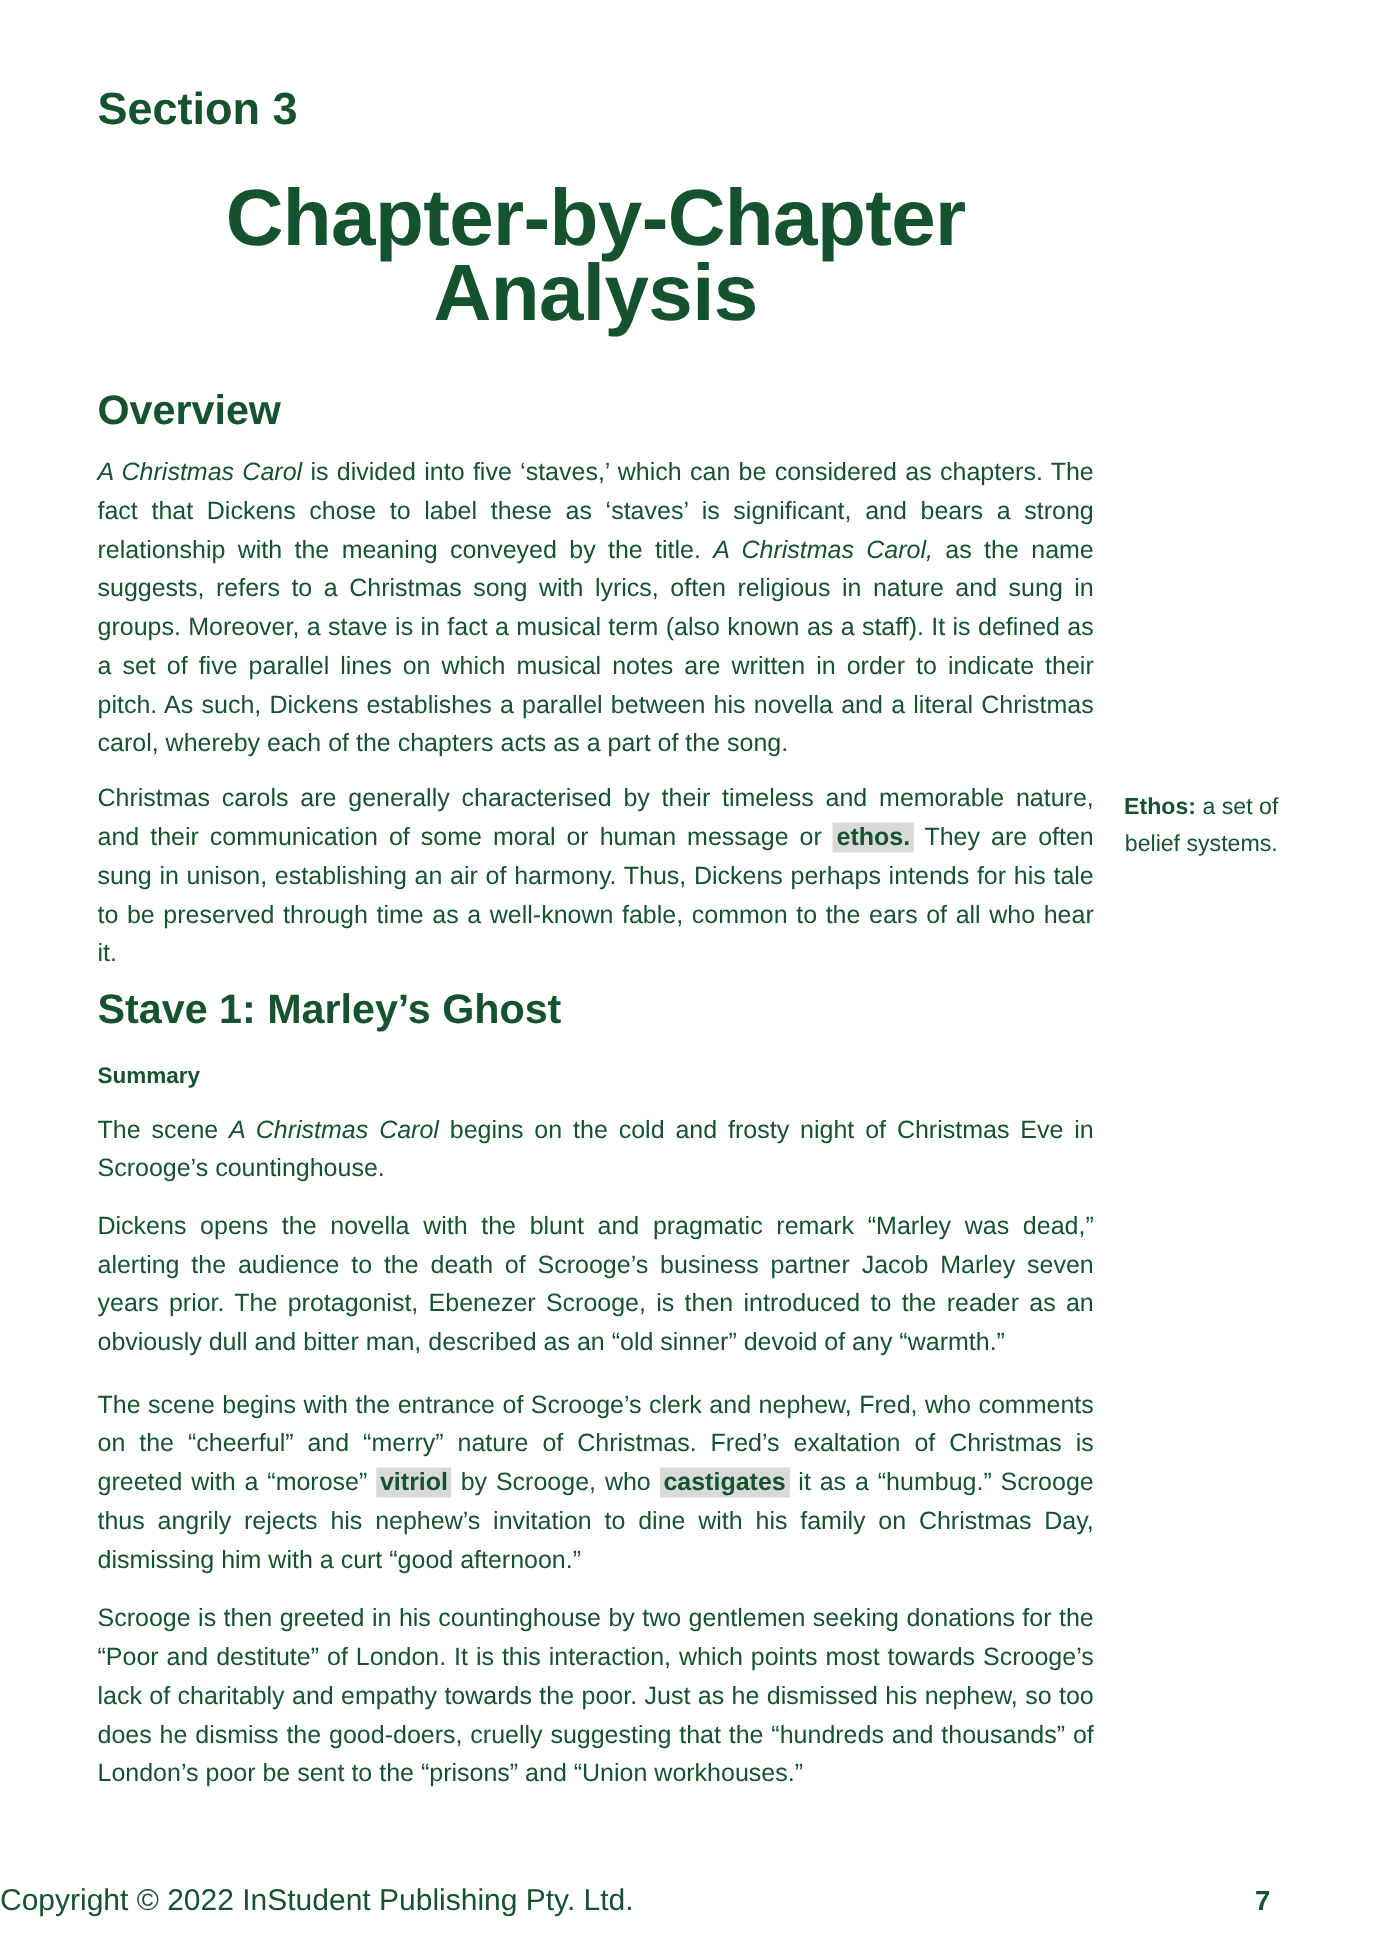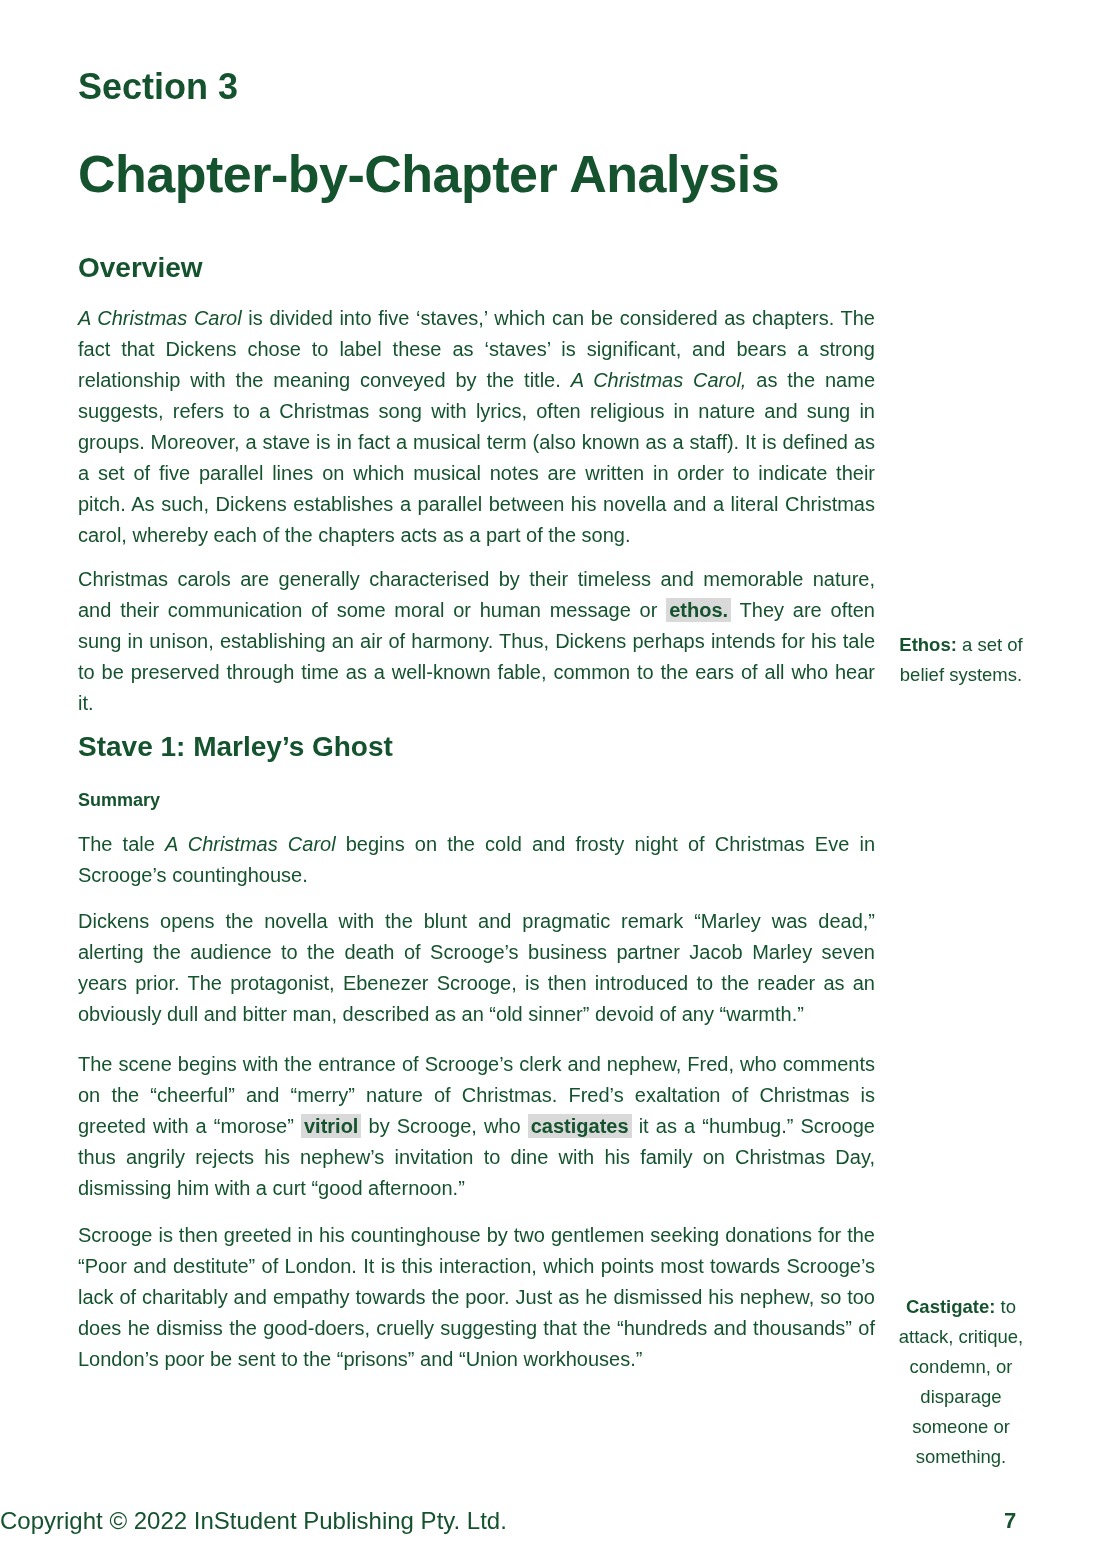--- a/index.html
+++ b/index.html
@@ -20,28 +20,29 @@
     width: 797px;
   }
   .kicker {
     margin-top: 66px;
     font-size: 36px;
     font-weight: bold;
     line-height: 42px;
   }
   .page-title {
     margin-top: 36px;
-    font-size: 52px;
+    font-size: 64px;
     font-weight: bold;
     line-height: 60px;
     letter-spacing: -0.5px;
+    text-align: center;
   }
   h2.sec {
     margin-top: 46px;
-    font-size: 28px;
+    font-size: 33px;
     font-weight: bold;
     line-height: 36px;
   }
   h2.sec.stave { margin-top: 10px; }
   h3.subsec {
     margin-top: 19px;
     font-size: 18px;
     font-weight: bold;
     line-height: 32px;
   }
@@ -112,33 +113,32 @@
     <h2 class="sec">Overview</h2>
 
     <p class="body-par p1"><span class="seg-italic">A Christmas Carol</span><span> is divided into five ‘staves,’ which can be considered as chapters. The fact that Dickens chose to label these as ‘staves’ is significant, and bears a strong relationship with the meaning conveyed by the title. </span><span class="seg-italic">A Christmas Carol,</span><span> as the name suggests, refers to a Christmas song with lyrics, often religious in nature and sung in groups. Moreover, a stave is in fact a musical term (also known as a staff). It is defined as a set of five parallel lines on which musical notes are written in order to indicate their pitch. As such, Dickens establishes a parallel between his novella and a literal Christmas carol, whereby each of the chapters acts as a part of the song.</span></p>
 
     <p class="body-par p2"><span>Christmas carols are generally characterised by their timeless and memorable nature, and their communication of some moral or human message or </span><span class="seg-term">ethos.</span><span> They are often sung in unison, establishing an air of harmony. Thus, Dickens perhaps intends for his tale to be preserved through time as a well-known fable, common to the ears of all who hear it.</span></p>
 
     <h2 class="sec stave">Stave 1: Marley’s Ghost</h2>
 
     <h3 class="subsec">Summary</h3>
 
-    <p class="body-par p3"><span>The tale </span><span class="seg-italic">A Christmas Carol</span><span> begins on the cold and frosty night of Christmas Eve in Scrooge’s countinghouse.</span></p>
+    <p class="body-par p3"><span>The scene </span><span class="seg-italic">A Christmas Carol</span><span> begins on the cold and frosty night of Christmas Eve in Scrooge’s countinghouse.</span></p>
 
     <p class="body-par p4"><span>Dickens opens the novella with the blunt and pragmatic remark “Marley was dead,” alerting the audience to the death of Scrooge’s business partner Jacob Marley seven years prior. The protagonist, Ebenezer Scrooge, is then introduced to the reader as an obviously dull and bitter man, described as an “old sinner” devoid of any “warmth.”</span></p>
 
     <p class="body-par p5"><span>The scene begins with the entrance of Scrooge’s clerk and nephew, Fred, who comments on the “cheerful” and “merry” nature of Christmas. Fred’s exaltation of Christmas is greeted with a “morose” </span><span class="seg-term">vitriol</span><span> by Scrooge, who </span><span class="seg-term">castigates</span><span> it as a “humbug.” Scrooge thus angrily rejects his nephew’s invitation to dine with his family on Christmas Day, dismissing him with a curt “good afternoon.”</span></p>
 
     <p class="body-par p6"><span>Scrooge is then greeted in his countinghouse by two gentlemen seeking donations for the “Poor and destitute” of London. It is this interaction, which points most towards Scrooge’s lack of charitably and empathy towards the poor. Just as he dismissed his nephew, so too does he dismiss the good-doers, cruelly suggesting that the “hundreds and thousands” of London’s poor be sent to the “prisons” and “Union workhouses.”</span></p>
 
   </div>
 
   <div class="margin-note note-ethos"><span class="note-term">Ethos:</span><span> a set of belief systems.</span></div>
 
 
-  <div class="margin-note note-castigate"><span class="note-term">Castigate:</span><span> to attack, critique, condemn, or disparage someone or something.</span></div>
 
   <div class="footer">
     <div class="copyright">Copyright © 2022 InStudent Publishing Pty. Ltd.</div>
     <div class="page-number">7</div>
   </div>
 
 </div>
 
 </body></html>

